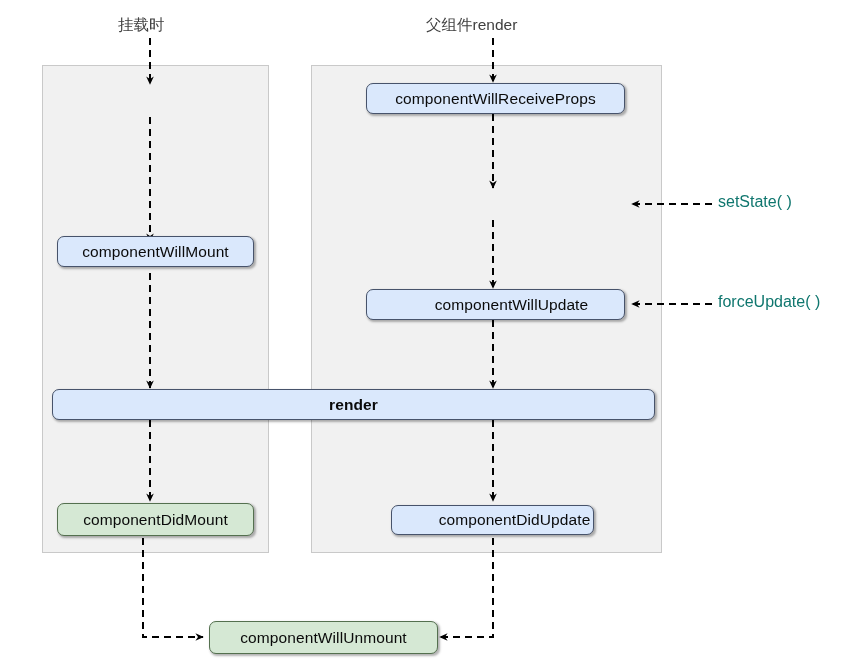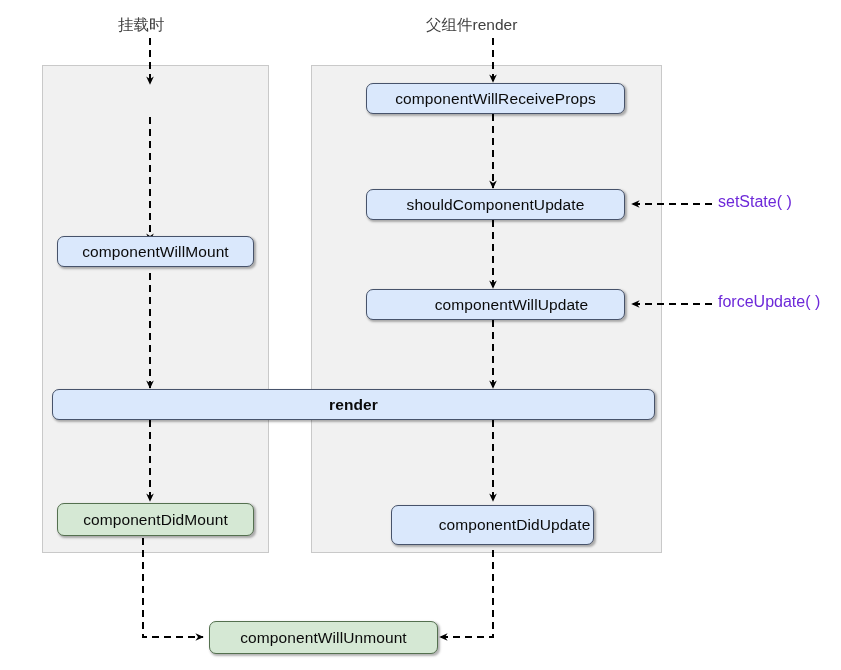--- a/index.html
+++ b/index.html
@@ -58,21 +58,21 @@
   }
   .flowlabel {
     position: absolute;
     font-size: 15.5px;
     color: #404040;
     white-space: nowrap;
   }
   .sidelabel {
     position: absolute;
     font-size: 16px;
-    color: #6d28d9;
+    color: #0f766e;
     white-space: nowrap;
   }
 </style>
 </head>
 <body>
 
 <div id="stage">
 
   <div class="panel" style="left:42px; top:65px; width:227px; height:488px;"></div>
   <div class="panel" style="left:311px; top:65px; width:351px; height:488px;"></div>
@@ -120,24 +120,23 @@
 
 
   <div class="node blue" style="left:57px; top:236px; width:197px; height:31px;">componentWillMount</div>
 
   <div class="node green" style="left:57px; top:503px; width:197px; height:33px;">componentDidMount</div>
 
   <div class="node blue bold" style="left:52px; top:389px; width:603px; height:31px;">render</div>
 
   <div class="node blue" style="left:366px; top:83px; width:259px; height:31px;">componentWillReceiveProps</div>
 
-  <div class="node blue" style="left:366px; top:189px; width:259px; height:31px;">shouldComponentUpdate</div>
 
   <div class="node blue" style="left:366px; top:289px; width:259px; height:31px;padding-left:32px;">componentWillUpdate</div>
 
-  <div class="node blue" style="left:391px; top:505px; width:203px; height:40px;padding-left:44px;">componentDidUpdate</div>
+  <div class="node blue" style="left:391px; top:505px; width:203px; height:30px;padding-left:44px;">componentDidUpdate</div>
 
   <div class="node green" style="left:209px; top:621px; width:229px; height:33px;">componentWillUnmount</div>
 
   <div class="sidelabel" style="left:718px; top:193px;">setState( )</div>
   <div class="sidelabel" style="left:718px; top:293px;">forceUpdate( )</div>
 
 </div>
 
 </body></html>

